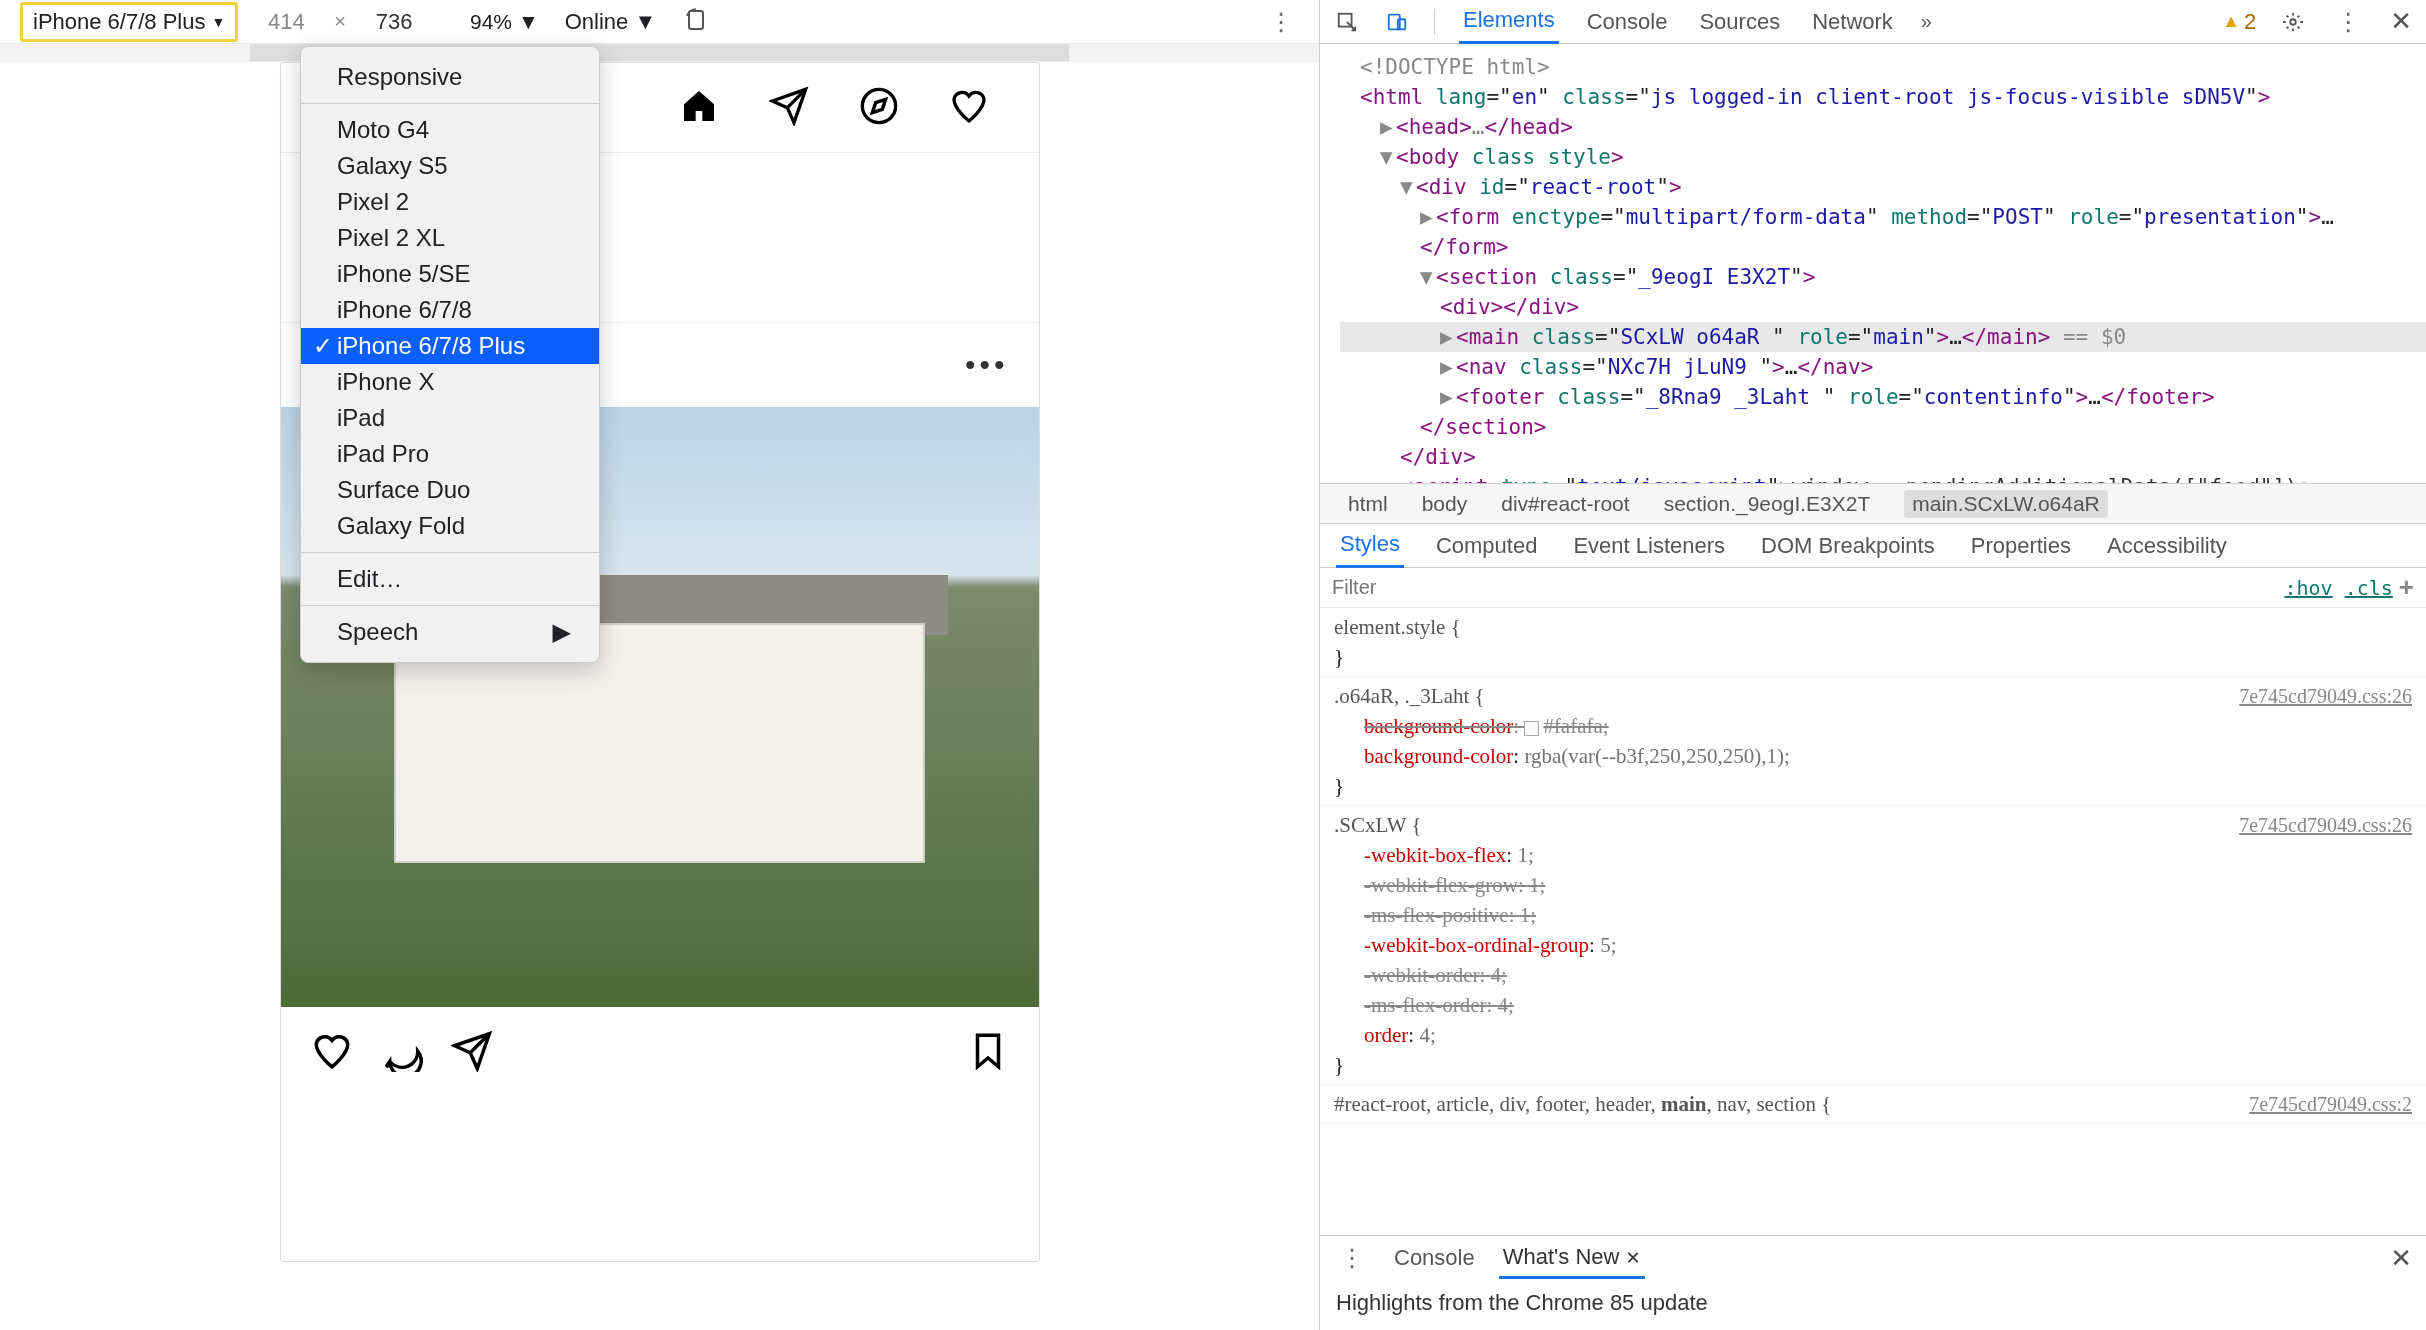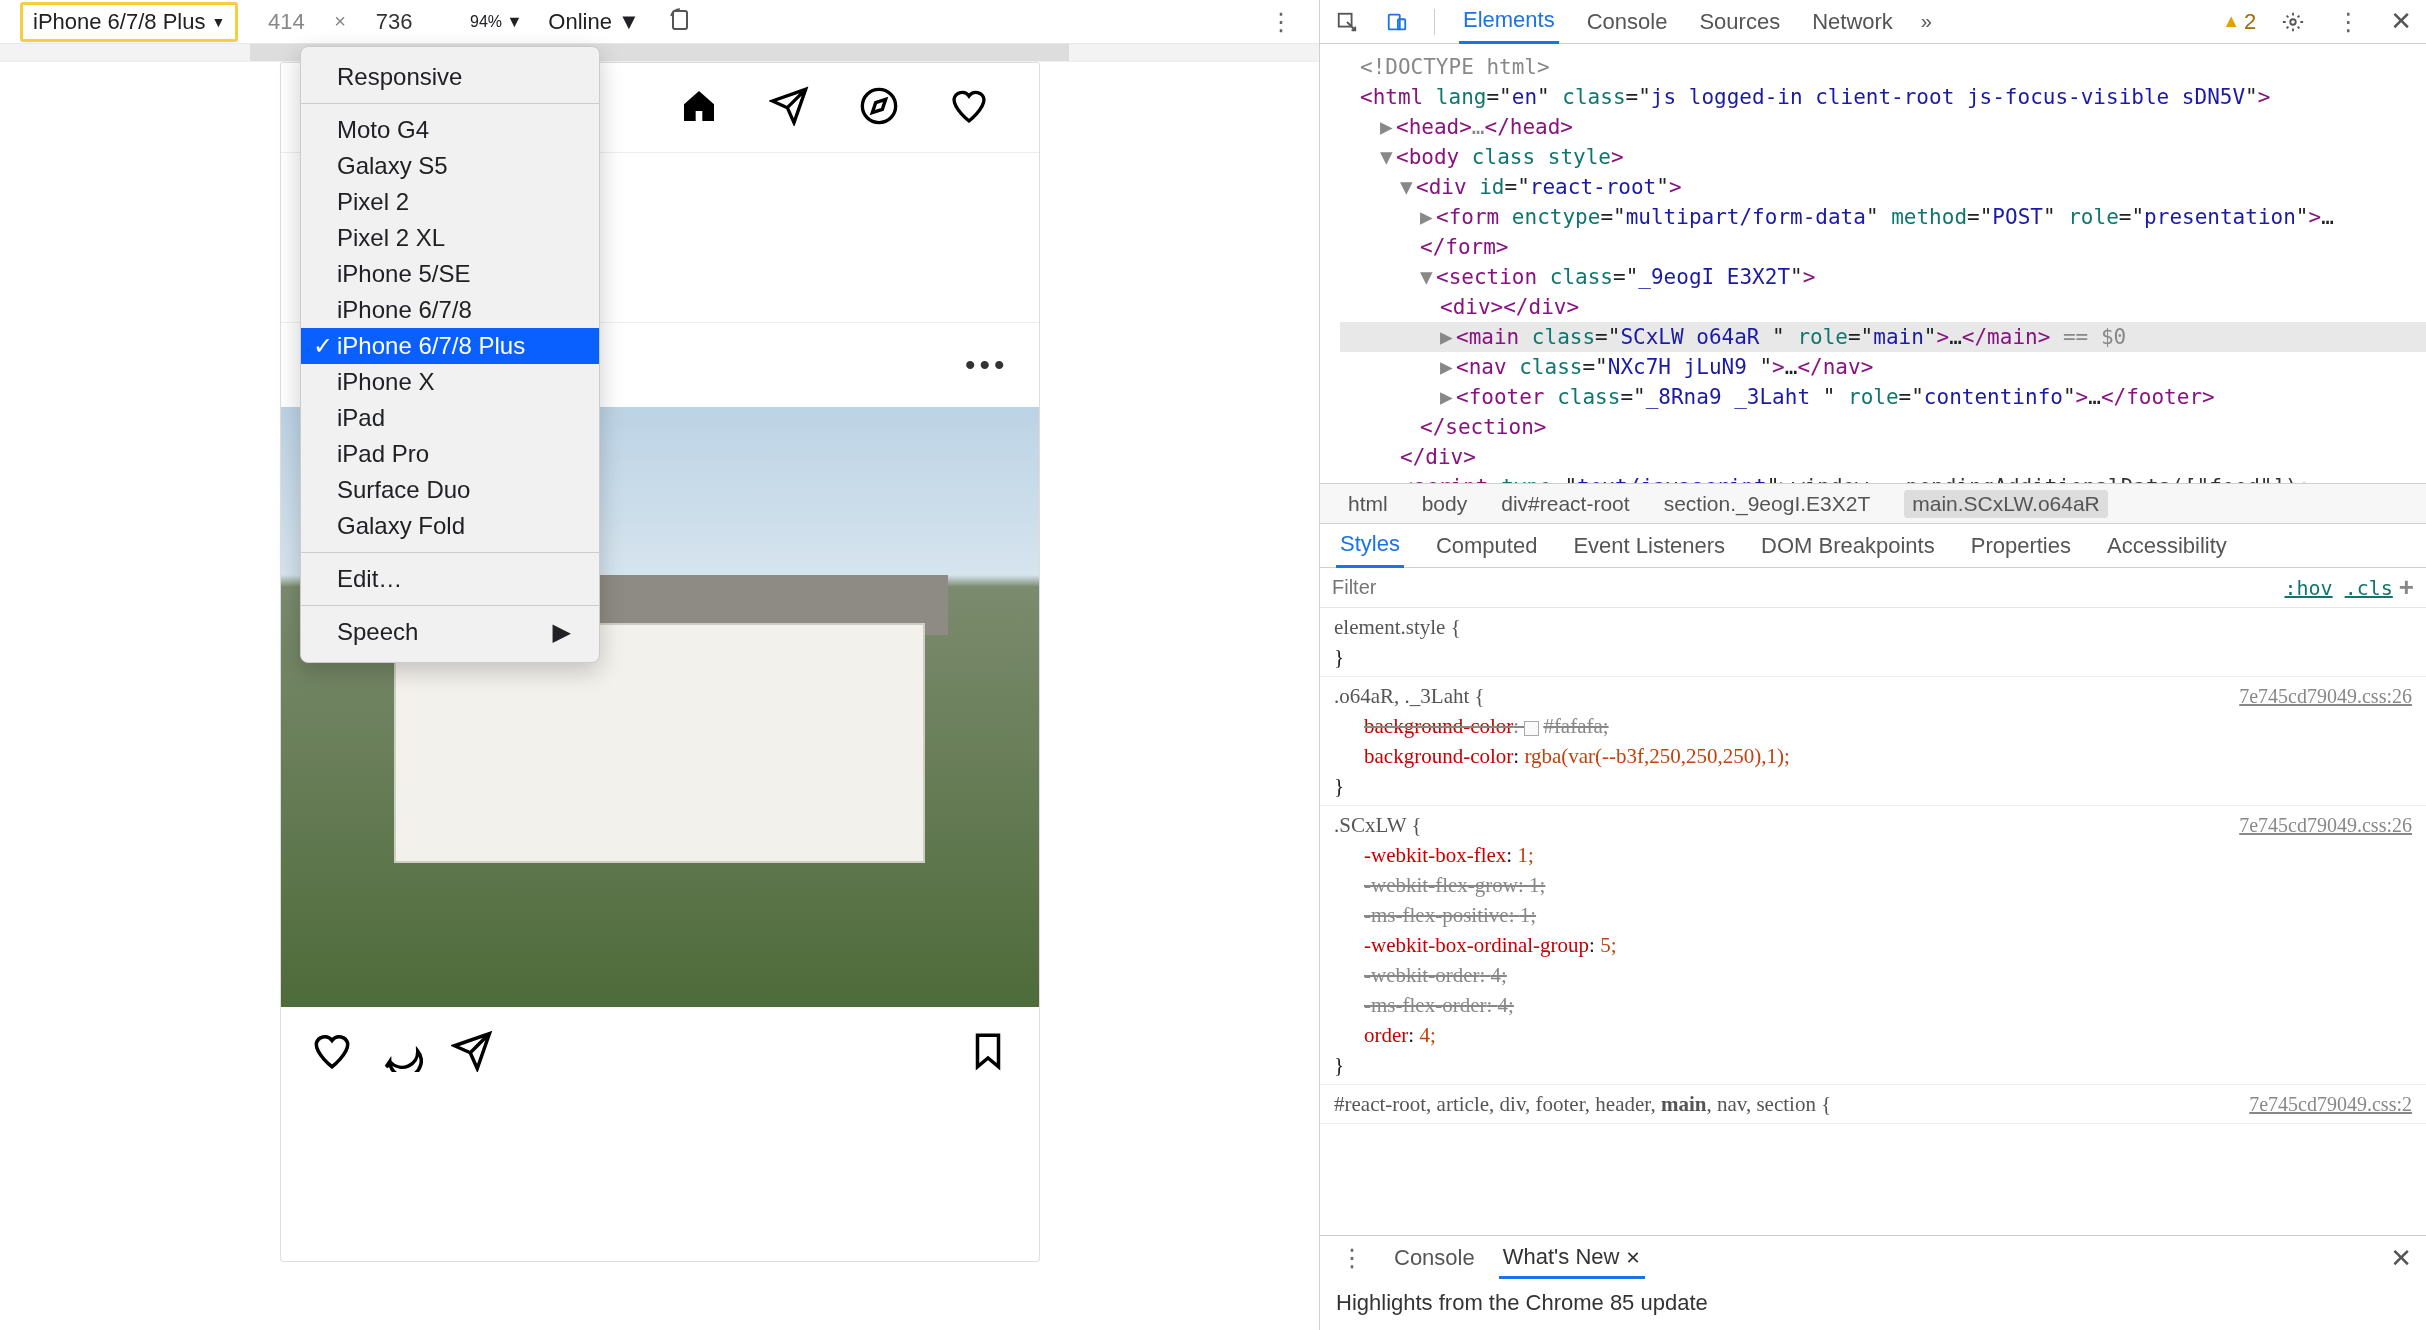--- a/index.html
+++ b/index.html
@@ -13,21 +13,21 @@
   display:flex;
   overflow:hidden;
 }
 
 .left-pane{flex:0 0 1320px;display:flex;flex-direction:column;border-right:1px solid #d0d0d0;background:#fff;}
 .device-toolbar{height:44px;display:flex;align-items:center;gap:8px;padding:0 20px;border-bottom:1px solid #e8e8e8;position:relative;z-index:5;}
 .device-select{display:flex;align-items:center;gap:6px;padding:4px 10px;border:3px solid #f4d03f;border-radius:3px;font-size:22px;cursor:pointer;}
 .device-select .caret{font-size:14px;}
 .dim-input{width:80px;height:30px;border:none;font-size:22px;text-align:center;color:#888;}
 .dim-x{font-size:20px;color:#888;}
-.zoom{font-size:16px;}
+.zoom{font-size:21px;}
 .online{font-size:22px;}
 .rotate-icon svg{width:24px;height:24px;stroke:#555;fill:none;}
 .spacer{flex:1;}
 .kebab{font-size:24px;color:#666;padding:0 6px;cursor:pointer;}
 .rulers{height:18px;background:linear-gradient(to right,#f3f3f3,#f3f3f3);border-bottom:1px solid #eee;position:relative;}
 .rulers::before{content:"";position:absolute;left:250px;right:250px;top:0;bottom:0;background:#ddd;}
 .viewport{flex:1;display:flex;justify-content:center;align-items:flex-start;background:#fff;padding-top:0;overflow:hidden;}
 .phone{width:760px;height:1200px;background:#fff;border:1px solid #ddd;border-radius:3px;overflow:hidden;position:relative;}
 .ig-header{height:90px;border-bottom:1px solid #eee;display:flex;align-items:center;justify-content:flex-end;gap:50px;padding:0 50px;}
 .ig-header svg{width:40px;height:40px;}
@@ -87,21 +87,21 @@
 
 .filter-row{height:40px;display:flex;align-items:center;padding:0 12px;font-size:20px;border-bottom:1px solid #e5e5e5;color:#888;}
 .filter-row input{border:none;flex:1;font-size:20px;color:#888;outline:none;}
 .filter-row .pill{padding:2px 6px;color:#0f766e;font-family:Menlo,monospace;text-decoration:underline;}
 .filter-row .plus{font-size:26px;font-weight:bold;}
 
 .styles{flex:1;overflow:auto;font-family:Liberation Serif, serif;font-size:21px;line-height:30px;}
 .rule{border-bottom:1px solid #eee;padding:4px 14px;}
 .rule .selector{color:#555;}
 .rule .src{float:right;color:#888;text-decoration:underline;font-size:20px;}
-.prop{color:#c80000;} .pval{color:#c2410c;}
+.prop{color:#c80000;} .pval{color:#737373;}
 .strk{text-decoration:line-through;color:#888;}
 .sw{display:inline-block;width:15px;height:15px;border:1px solid #aaa;vertical-align:middle;margin-right:4px;background:#fafafa;}
 .indent{padding-left:30px;}
 
 .drawer{border-top:1px solid #ccc;}
 .drawer-tabs{height:44px;display:flex;align-items:center;gap:20px;padding:0 14px;font-size:22px;color:#555;}
 .drawer-tabs .dtab{cursor:pointer;padding:6px 4px;}
 .drawer-tabs .dtab.active{border-bottom:3px solid #1a73e8;color:#333;}
 .drawer-tabs .x{font-size:18px;}
 .drawer-tabs .closer{margin-left:auto;font-size:26px;cursor:pointer;}

